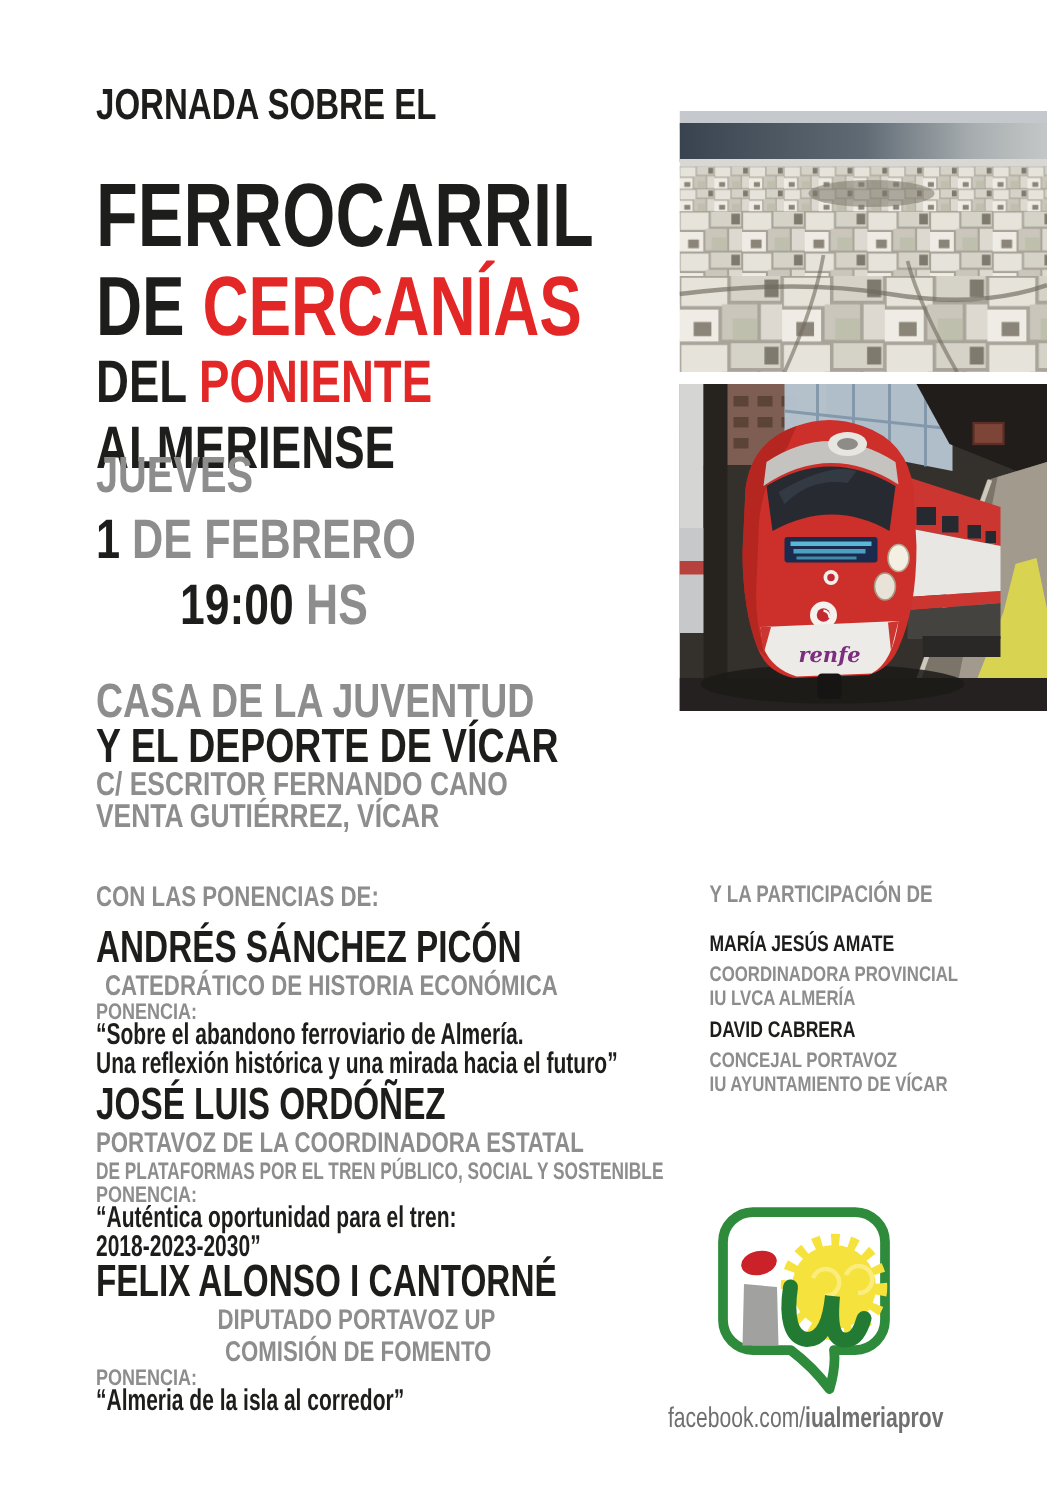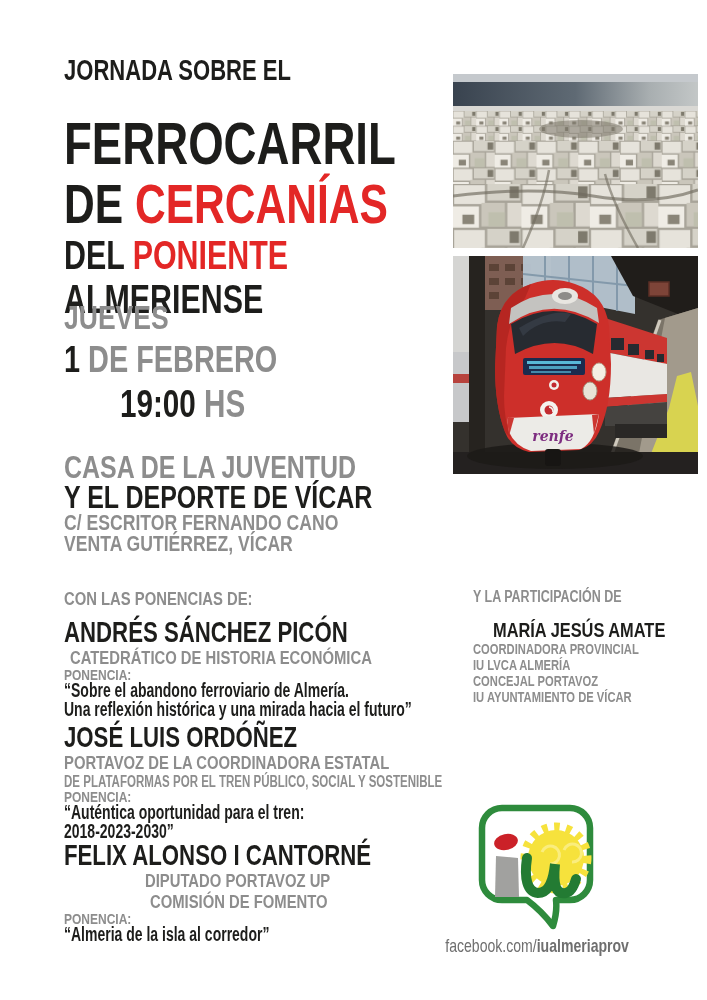--- a/index.html
+++ b/index.html
@@ -30,21 +30,21 @@
   .speaker{position:absolute;left:64px;width:400px;}
   .sp1{top:617px} .sp2{top:722px} .sp3{top:840px}
   .sp-name{font-size:30px;line-height:30px;}
   .sp-role{font-size:19px;line-height:21px;text-align:center;}
   .sp-role-sm{font-size:16px;line-height:17px;}
   .sp-pon{font-size:15px;line-height:13px;}
   .sp-talk{font-size:20px;line-height:19px;}
 
   .part-block{position:absolute;left:473px;top:588px;width:220px;}
   .pt-heading{font-size:16px;line-height:17px;}
-  .pt-name{font-size:21px;line-height:23px;margin-left:20px;}
+  .pt-name{font-size:15px;line-height:23px;}
   .pt-role{font-size:14px;line-height:16px;}
   .mt13{margin-top:13px} .mt0{margin-top:2px}
 
   .photo{position:absolute;display:block;}
   .photo1{left:413px;top:58px;width:245px;height:174px;}
   .photo2{left:413px;top:240px;width:245px;height:218px;}
   .logo{position:absolute;left:472px;top:802px;width:136px;height:128px;}
   .fb{position:absolute;left:413px;top:936px;width:245px;text-align:center;
       font-size:19px;line-height:20px;color:#6f6f6f;}
   .fb .cnd{transform-origin:50% 0;}
@@ -101,20 +101,21 @@
     <div class="sp-role g"><span class="cnd sx78">COMISIÓN DE FOMENTO</span></div>
     <div class="sp-pon g"><span class="cnd sx80">PONENCIA:</span></div>
     <div class="sp-talk k"><span class="cnd sx70">“Almeria de la isla al corredor”</span></div>
   </article>
 
   <aside class="part-block">
     <div class="pt-heading g"><span class="cnd sx78">Y LA PARTICIPACIÓN DE</span></div>
     <div class="pt-name k mt13"><span class="cnd sx78">MARÍA JESÚS AMATE</span></div>
     <div class="pt-role g"><span class="cnd sx80">COORDINADORA PROVINCIAL</span></div>
     <div class="pt-role g"><span class="cnd sx80">IU LVCA ALMERÍA</span></div>
+    <div class="pt-name k mt0"><span class="cnd sx78">DAVID CABRERA</span></div>
     <div class="pt-role g"><span class="cnd sx80">CONCEJAL PORTAVOZ</span></div>
     <div class="pt-role g"><span class="cnd sx80">IU AYUNTAMIENTO DE VÍCAR</span></div>
   </aside>
 
   <figure class="photo photo1">
     <svg viewBox="0 0 245 174" width="245" height="174" preserveAspectRatio="none">
       <defs>
         <linearGradient id="sea" x1="0" y1="0" x2="1" y2="0">
           <stop offset="0" stop-color="#39434f"></stop>
             <stop offset=".5" stop-color="#5f6a74"></stop>

